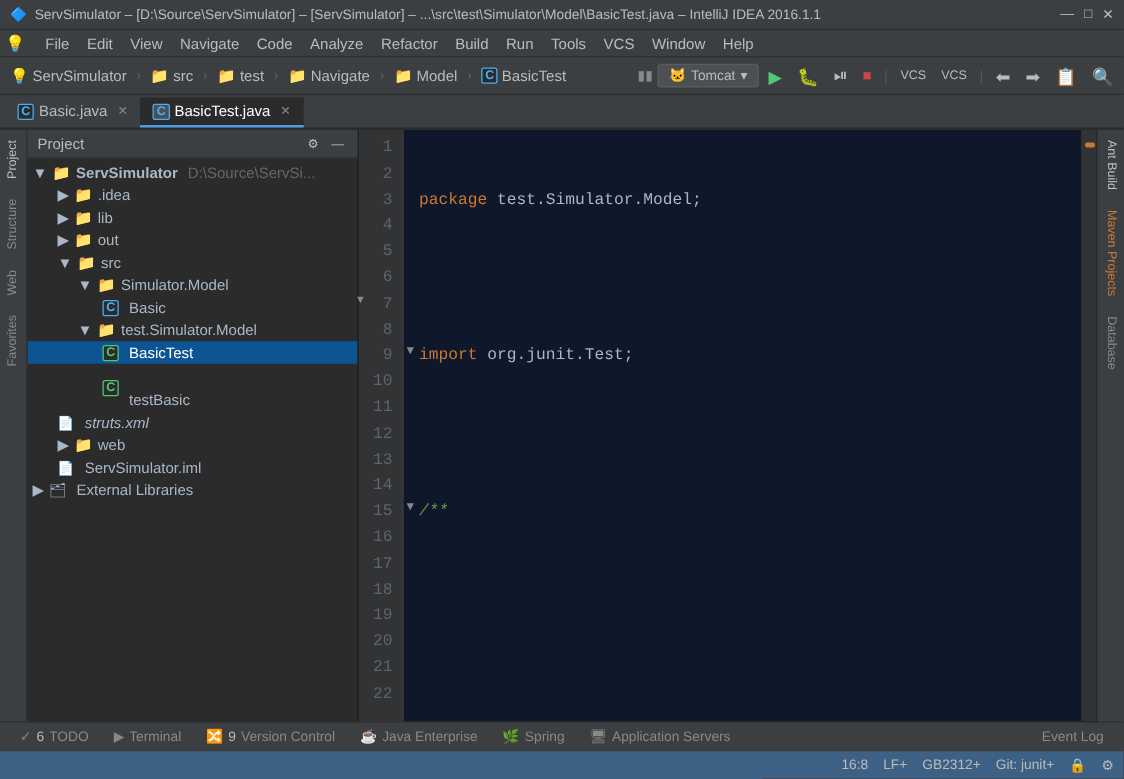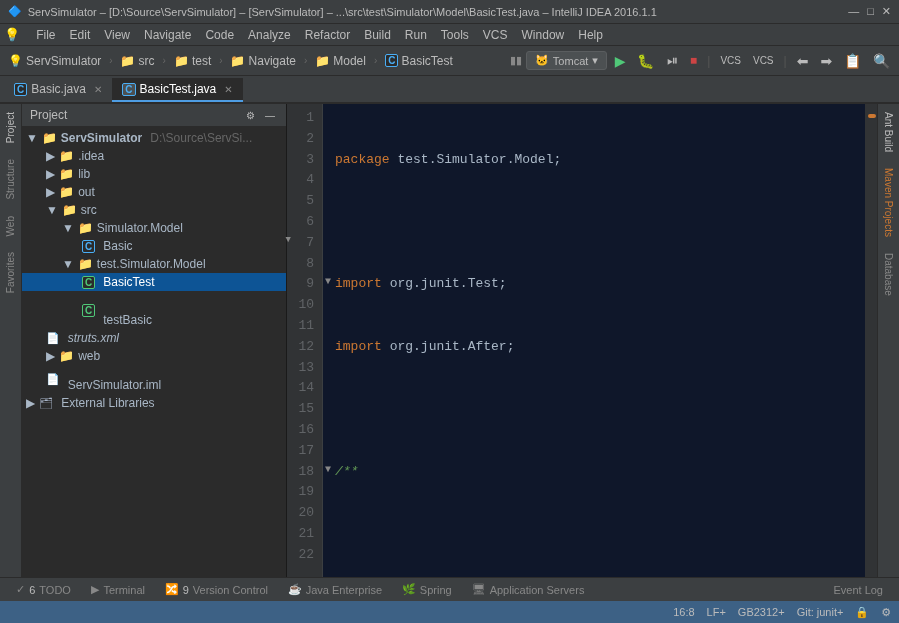--- a/index.html
+++ b/index.html
@@ -266,21 +266,21 @@
       <div class="tree-item">
         <span class="indent" style="width:16px;display:inline-block;"></span>
         <span>▶</span>
         <span style="color:#a8b4c8;">📁</span>
         <span>web</span>
       </div>
 
       <div class="tree-item">
         <span class="indent" style="width:16px;display:inline-block;"></span>
         <span style="color:#cc99cc;font-size:11px;">📄</span>
-        <span style="margin-left:4px;margin-top:11px;">ServSimulator.iml</span>
+        <span style="margin-left:4px;">ServSimulator.iml</span>
       </div>
 
       <div class="tree-item">
         <span>▶</span>
         <span style="color:#a8b4c8;font-size:11px;">🗂</span>
         <span style="margin-left:4px;">External Libraries</span>
       </div>
     </div>
   </div>
 
@@ -309,21 +309,20 @@
       <div>19</div>
       <div>20</div>
       <div>21</div>
       <div>22</div>
     </div>
     <div id="editor">
       <div id="code-area">
         <div><span class="kw">package</span> <span class="pkg">test.Simulator.Model</span>;</div>
         <div>&nbsp;</div>
         <div style="position:relative;"><span style="position:absolute;left:-10px;top:0;color:#888;font-size:10px;cursor:pointer;">▼</span><span class="kw">import</span> <span class="pkg">org.junit.Test</span>;</div>
-        <div><span class="kw">import</span> <span class="pkg">org.junit.After</span>;</div>
         <div>&nbsp;</div>
         <div style="position:relative;"><span style="position:absolute;left:-10px;top:0;color:#888;font-size:10px;cursor:pointer;">▼</span><span class="comment">/**</span></div>
         
         
         
         
         
         
         
         

